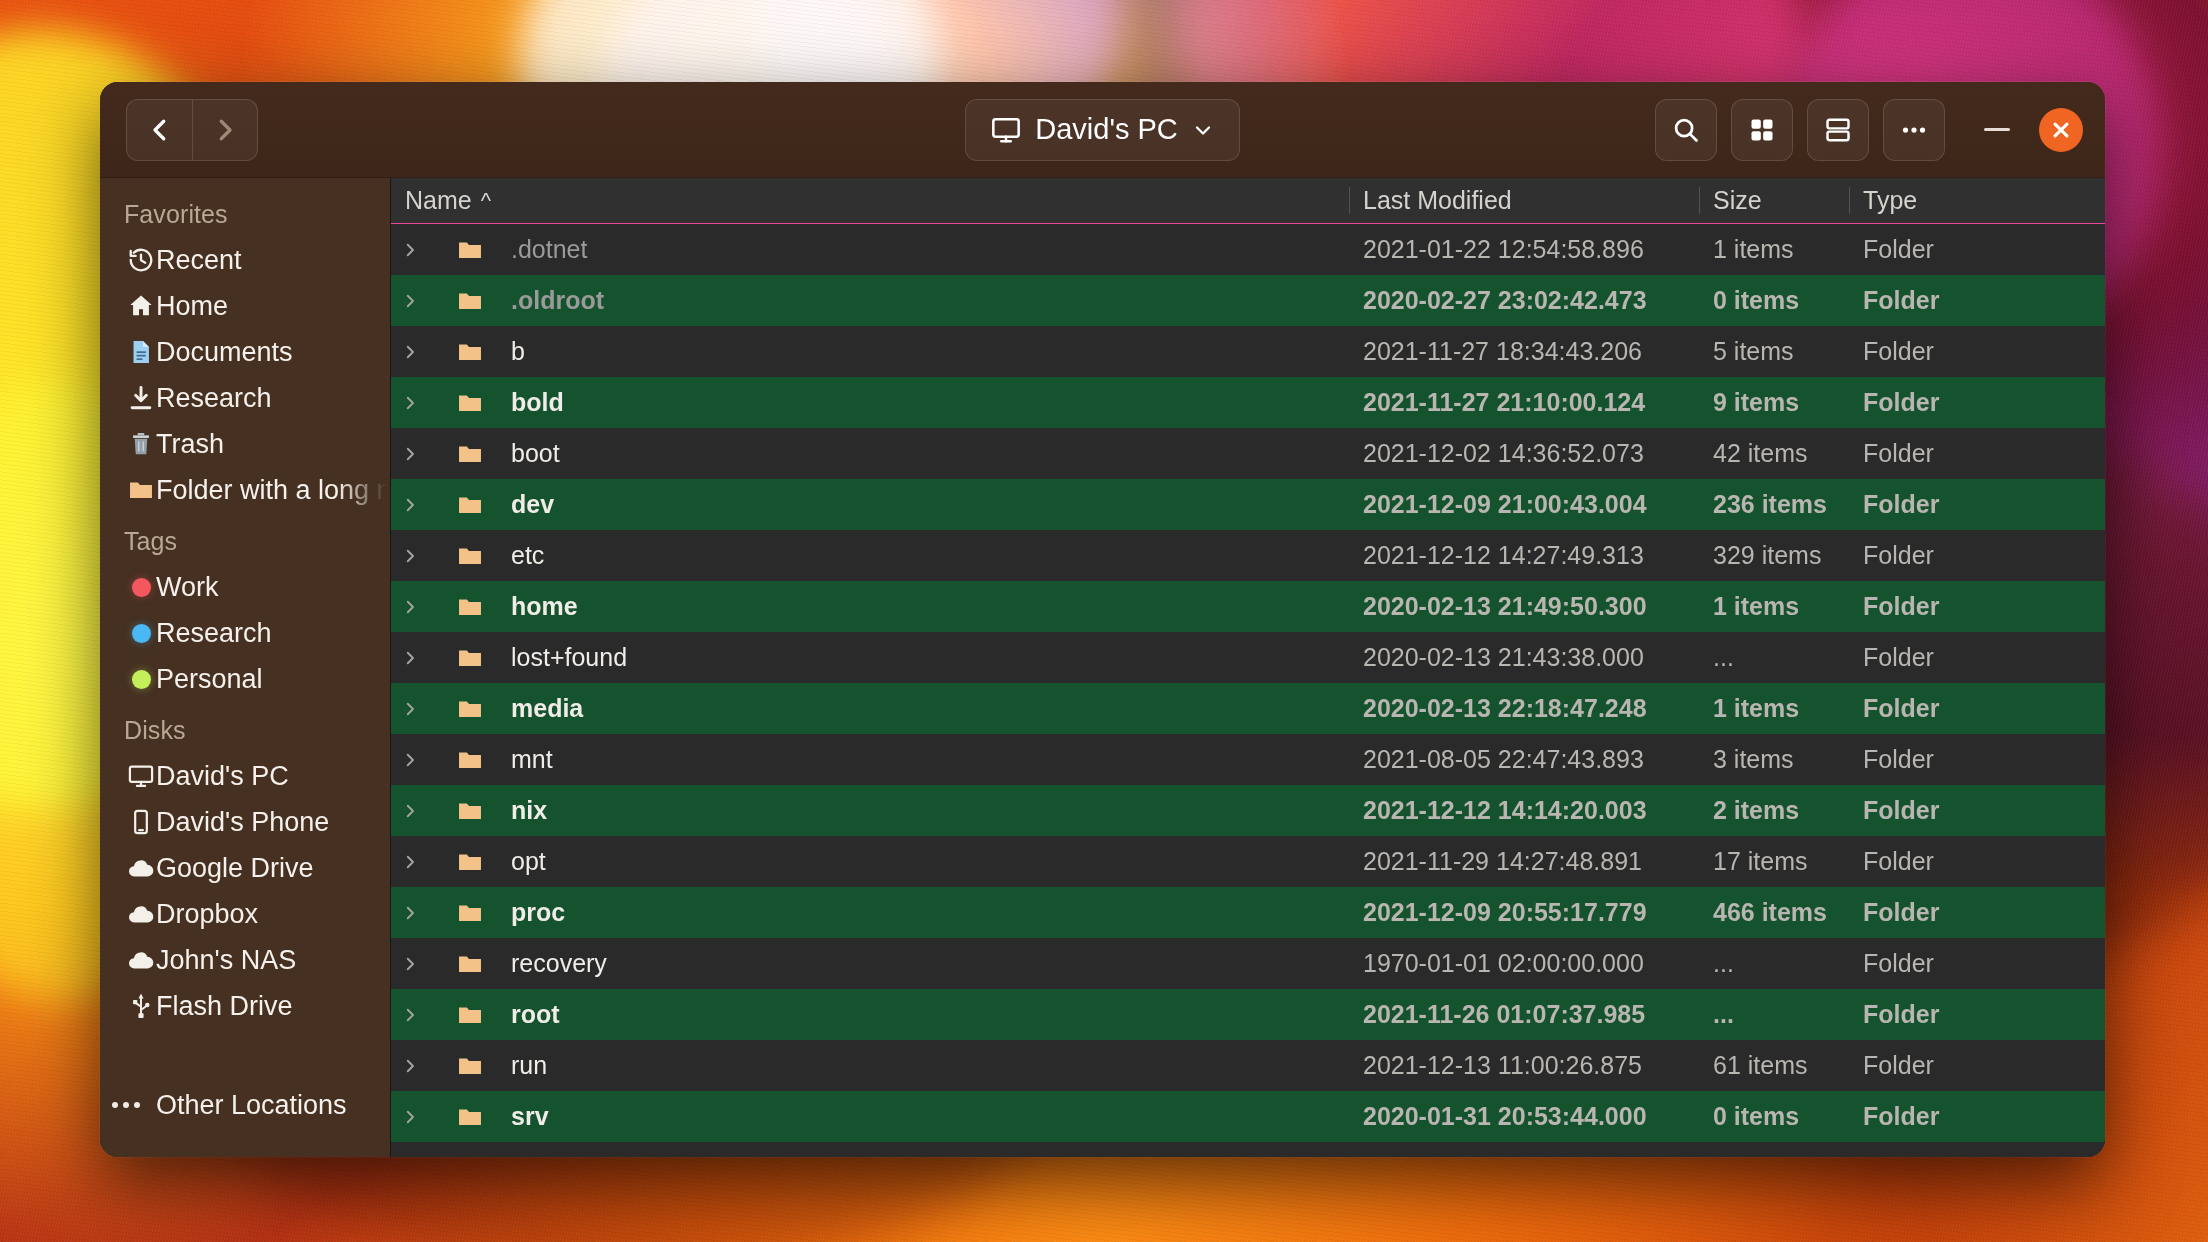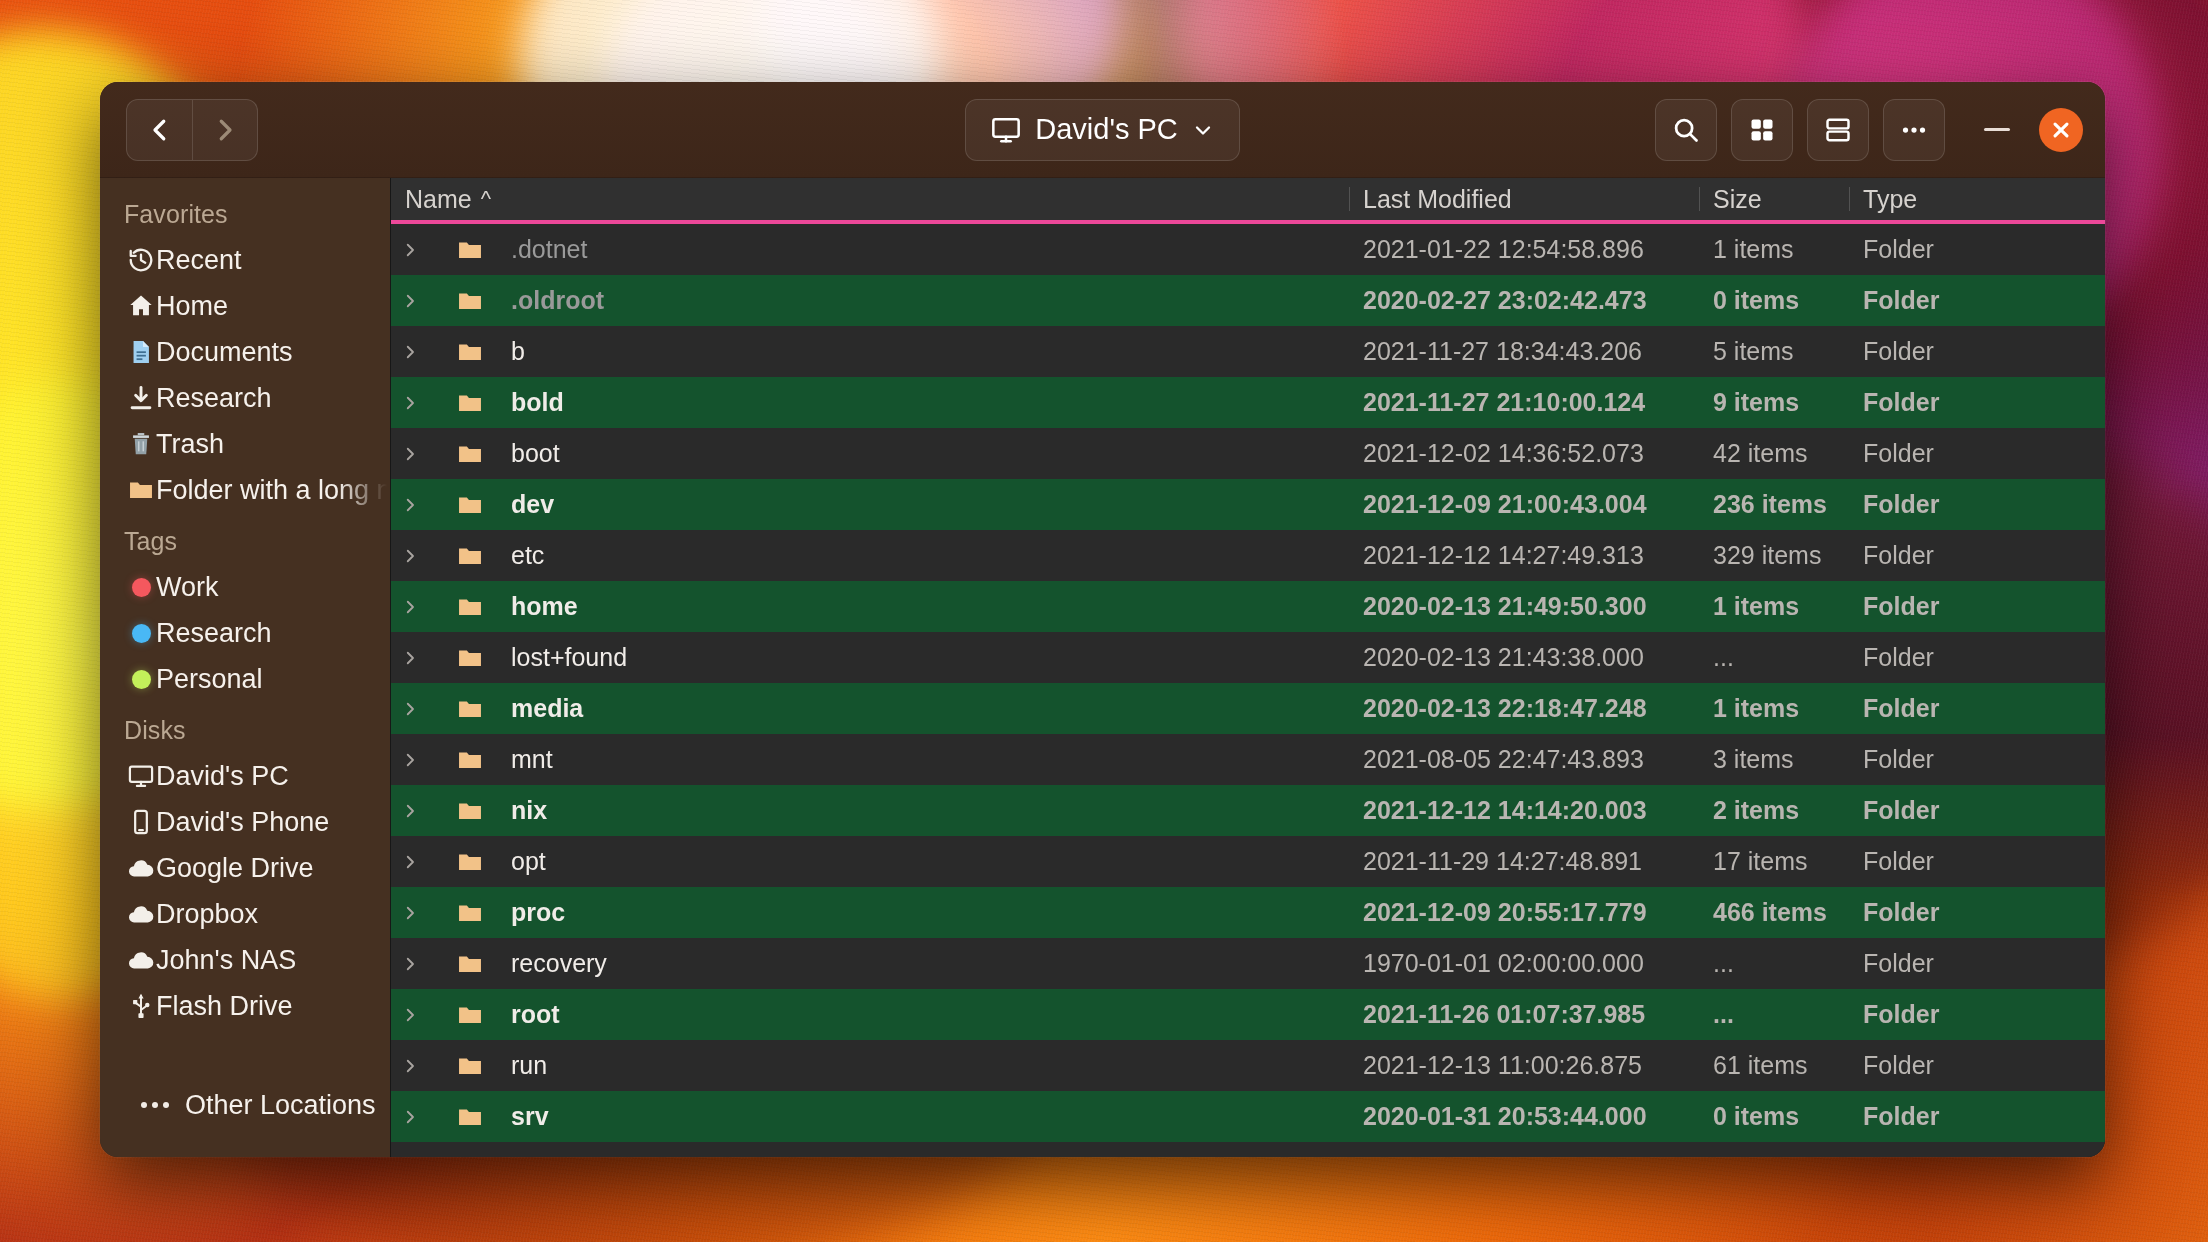--- a/index.html
+++ b/index.html
@@ -166,21 +166,21 @@
     position: relative;
     -webkit-mask-image: linear-gradient(90deg,#000 0 82%, rgba(0,0,0,0) 99%);
             mask-image: linear-gradient(90deg,#000 0 82%, rgba(0,0,0,0) 99%);
   }
   .sb-ico { width: 30px; flex: 0 0 30px; display:flex; align-items:center; justify-content:center; }
   .tagdot { width: 19px; height: 19px; border-radius: 50%; display:block; }
   #sidebar-bottom { padding-bottom: 26px; }
   #other-locations {
     display: flex; align-items: center; gap: 16px;
     height: 52px;
-    padding-left: 41px;
+    padding-left: 12px;
     color: #f6f1ec;
     font-size: 27px;
     cursor: pointer;
   }
   .dots3 { display: flex; gap: 5px; align-items: center; }
   .dots3 i { width: 6px; height: 6px; border-radius: 50%; background: #f2ece6; display:block; }
 
   
   #content {
     flex: 1;
@@ -191,21 +191,21 @@
     border-left: 1px solid rgba(0,0,0,.35);
   }
   #colheader {
     display: flex;
     height: 46px;
     flex: 0 0 46px;
     background: #303030;
     color: #d6d2ce;
     font-size: 25px;
     align-items: center;
-    border-bottom: 4px solid #ec4899;
+    border-bottom: 1px solid #ec4899;
   }
   .colh {
     display: flex; align-items: center; gap: 9px;
     height: 100%;
     padding-left: 14px;
     cursor: pointer;
     position: relative;
   }
   .colh + .colh::before {
     content: "";

